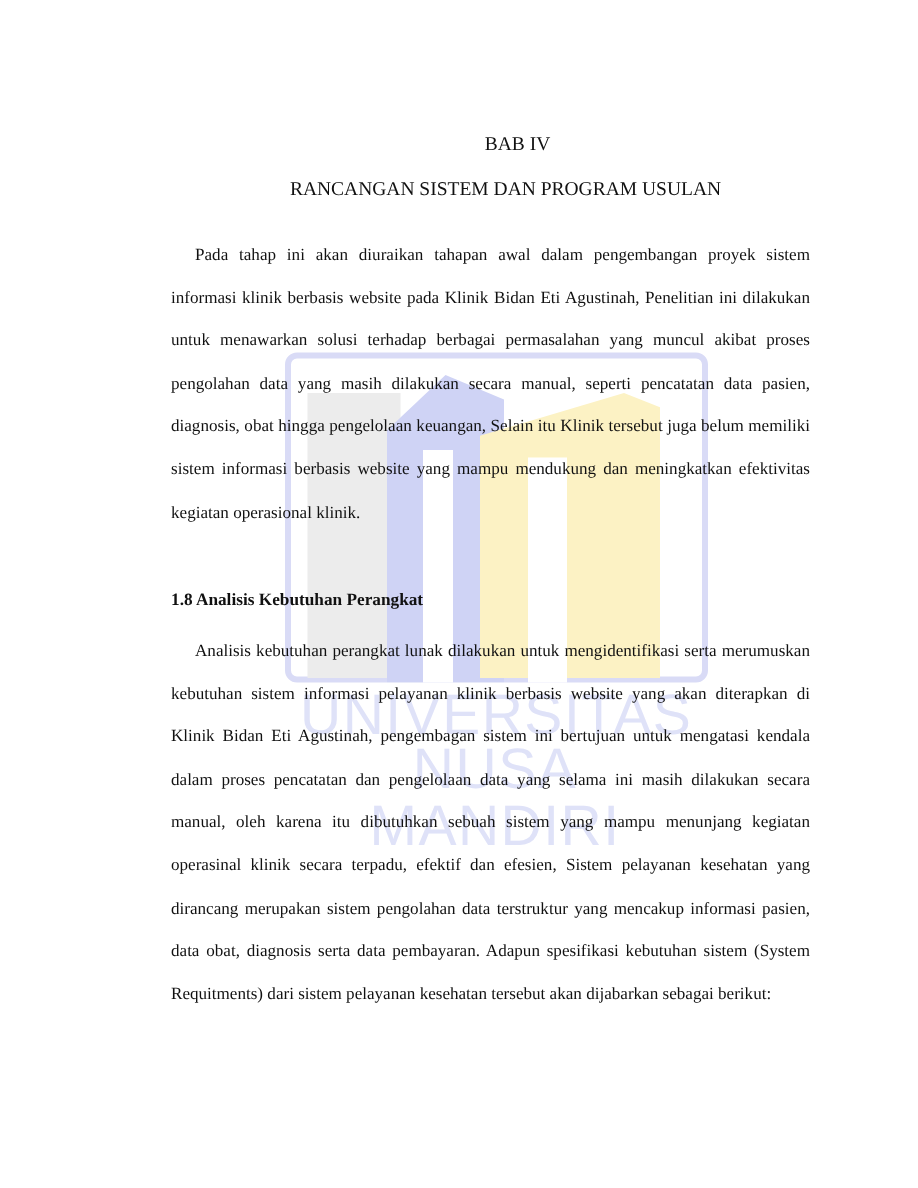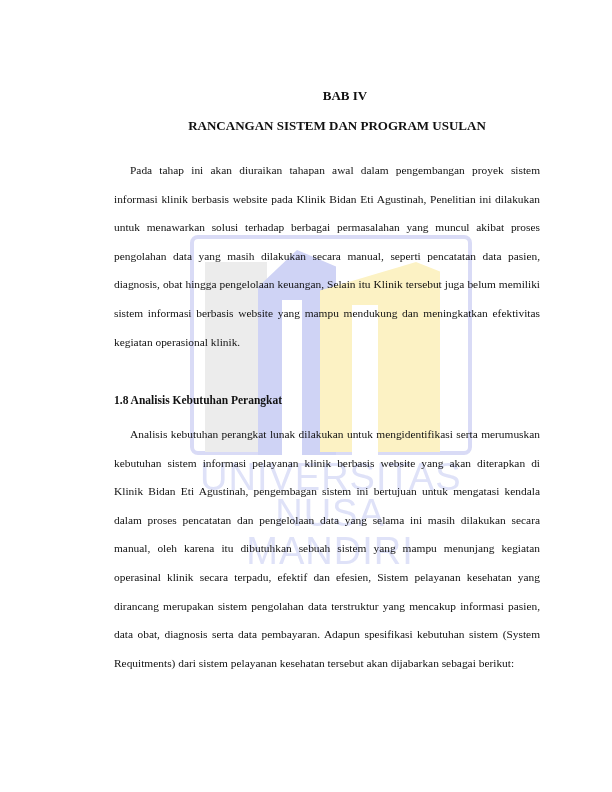--- a/index.html
+++ b/index.html
@@ -19,21 +19,21 @@
                  clip-path: polygon(0 15%, 80% 0, 100% 5%, 100% 100%, 0 100%); }
     .wm-yellow-inner { left: 352px; top: 305px; width: 26px; height: 150px; background: #ffffff; }
     .wm-text { left: 200px; width: 260px; text-align: center; color: #dfe2f8;
                font-family: "Liberation Sans", "DejaVu Sans", sans-serif; font-size: 38px;
                letter-spacing: 1px; line-height: 38px; }
     .wm-t1 { top: 458px; }
     .wm-t2 { top: 494px; }
 
     .content { position: absolute; left: 114px; top: 0; width: 426px; }
     .chapter { position: absolute; left: 0; width: 426px; text-align: center;
-               font-weight: bold; font-size: 13px; }
+               font-weight: normal; font-size: 13px; }
     .ch-num { top: 88px; left: 18px; }
     .ch-title { top: 118px; left: 10px; }
 
     .para { position: absolute; left: 0; width: 426px; font-size: 11.4px;
             line-height: 28.6px; text-align: justify; text-indent: 16px; }
     .p1 { top: 156px; }
     .p2 { top: 420px; }
     .heading { position: absolute; left: 0; top: 394px; font-weight: bold; font-size: 11.5px; }
   </style>
 </head>

